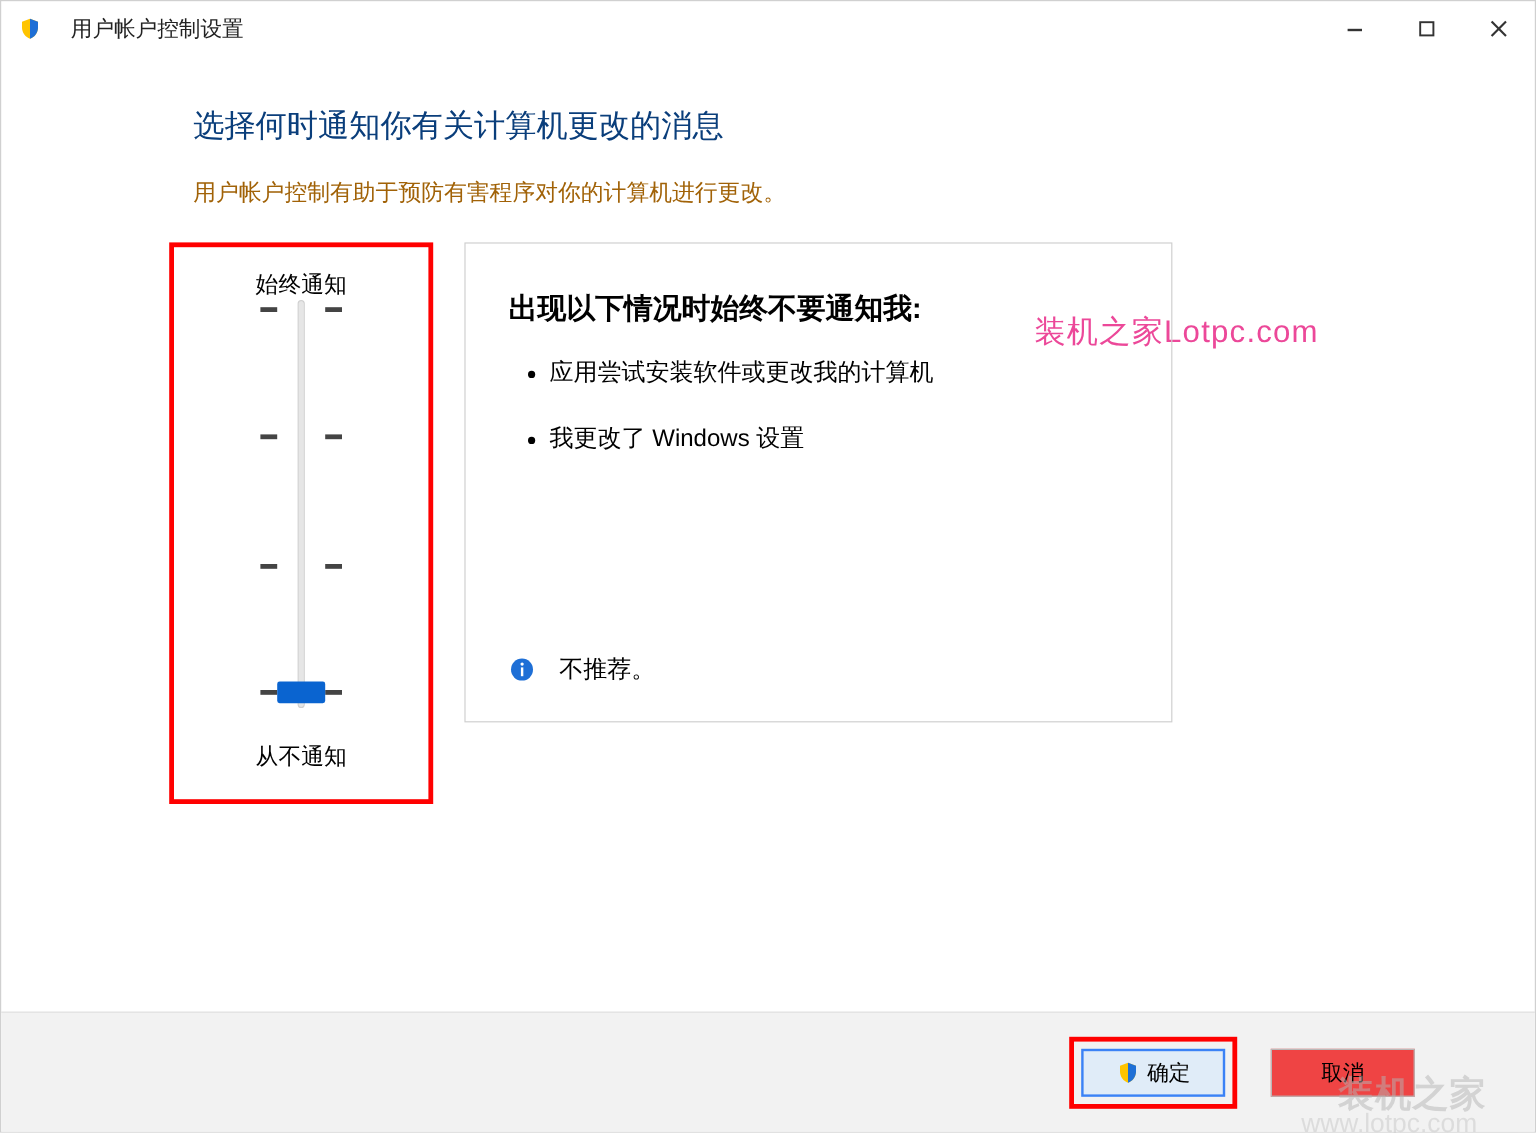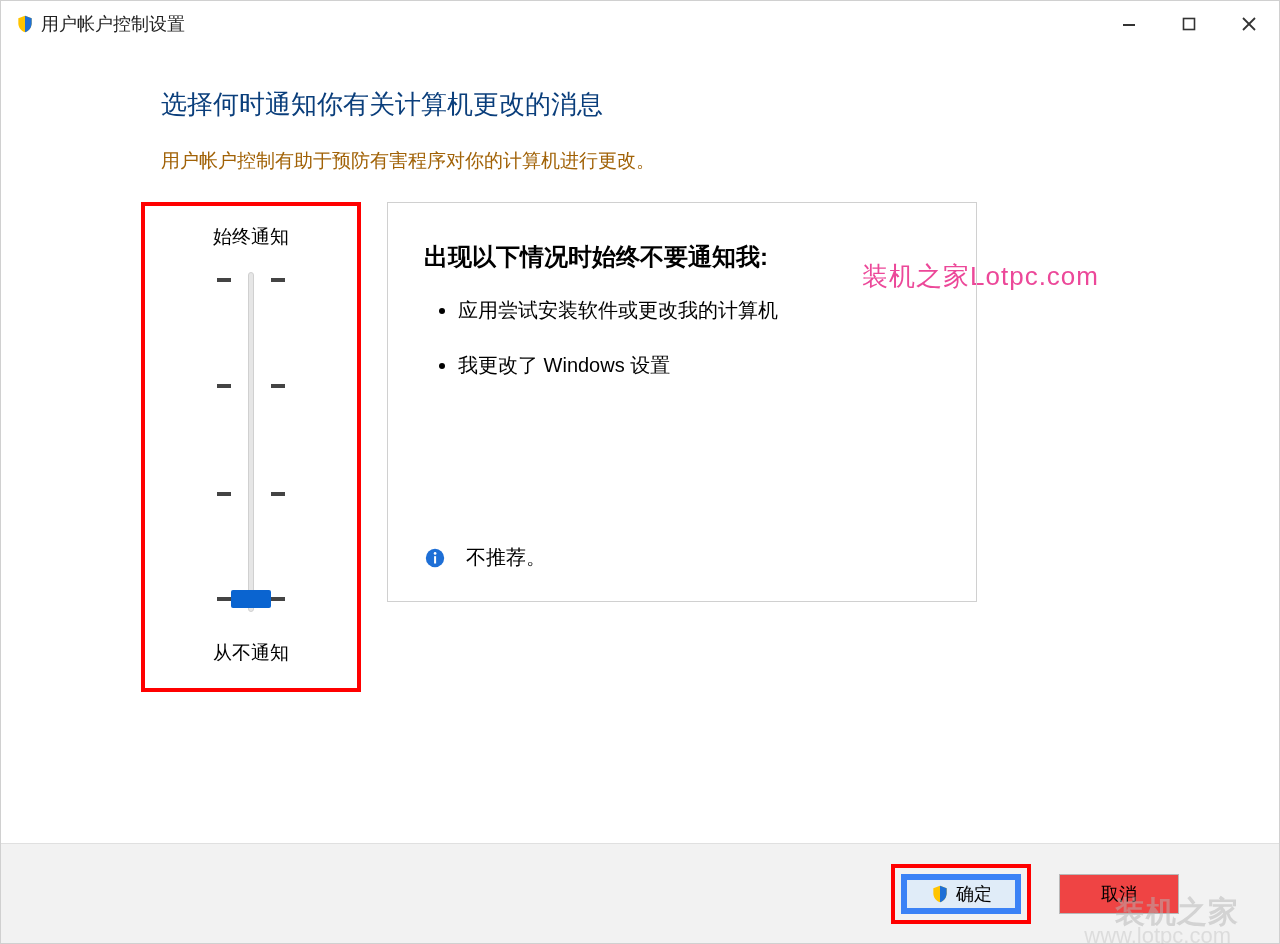--- a/index.html
+++ b/index.html
@@ -1,35 +1,35 @@
 <!DOCTYPE html>
 <html><head>
 <meta charset="utf-8">
 <style>
   * { box-sizing: border-box; }
   html, body { margin: 0; padding: 0; width: 1280px; height: 944px; font-family: "Microsoft YaHei", "Segoe UI", Tahoma, sans-serif; background: #fff; overflow: hidden; }
   .window { width: 1280px; height: 944px; position: relative; background: #fff; border: 1px solid #d0d0d0; box-shadow: 0 4px 30px rgba(0,0,0,.1); }
 
   .titlebar { height: 46px; display: flex; align-items: center; justify-content: space-between; padding: 0 0 0 14px; }
-  .titlebar-left { display: flex; align-items: center; gap: 6px; }
+  .titlebar-left { display: flex; align-items: center; gap: 24px; }
   .title-text { font-size: 18px; color: #222; }
   .titlebar-right { display: flex; }
   .win-btn { width: 60px; height: 40px; display: flex; align-items: center; justify-content: center; color: #333; }
   .win-btn svg { width: 14px; height: 14px; }
   .close-btn svg { width: 16px; height: 16px; }
 
   .content { position: absolute; left: 0; right: 0; top: 46px; bottom: 100px; padding: 40px 0 0 160px; }
 
   .heading { color: #0a3e7b; font-size: 26px; font-weight: 400; margin: 0 0 26px 0; }
   .intro { font-size: 19px; color: #a16207; }
   .helplink { color: #0066cc; text-decoration: underline; font-size: 19px; display: inline-block; margin-top: 2px; }
 
   .body-row { display: flex; align-items: flex-start; margin-top: 28px; }
   .slider-col { width: 220px; border: 4px solid #ff0000; padding: 18px 0 22px 0; display: flex; flex-direction: column; align-items: center; position: relative; margin-left: -20px; }
-  .slider-top-label { font-size: 19px; margin-bottom: 22px; }
+  .slider-top-label { font-size: 19px; }
   .slider-track-wrap { position: relative; width: 80px; height: 340px; display:flex; justify-content:center; }
   .slider-track { width: 6px; height: 100%; background: linear-gradient(#e6e6e6,#e6e6e6); border:1px solid #d0d0d0; border-radius:3px; }
   .tick { position: absolute; width: 14px; height: 4px; background: #444; }
   .tick.l { left: 6px; }
   .tick.r { right: 6px; }
   .tick.row0 { top: 6px; }
   .tick.row1 { top: 112px; }
   .tick.row2 { top: 220px; }
   .tick.row3 { top: 325px; }
   .thumb { position: absolute; width: 40px; height: 18px; background: #0a64d0; border-radius: 2px; left: 50%; transform: translateX(-50%); }
@@ -40,21 +40,21 @@
   .desc-heading { font-size: 24px; font-weight: 700; margin: 8px 0 24px 0; }
   .desc-list { list-style: disc; padding-left: 34px; margin:0; }
   .desc-list li { font-size: 20px; margin: 4px 0 28px 0; }
   .rec-row { position:absolute; bottom: 30px; left: 36px; display:flex; align-items:center; gap: 20px; text-align: center; }
   .rec-text { font-size: 20px; }
 
   .watermark { position: absolute; right: 180px; top: 212px; color: #ec4899; font-family: Liberation Sans, sans-serif; font-size: 26px; font-weight: 400; letter-spacing: 1px; margin-left: 48px; }
 
   .footer { position: absolute; left: 0; right: 0; bottom: 0; height: 100px; background: #f2f2f2; border-top: 1px solid #e0e0e0; display: flex; align-items: center; justify-content: flex-end; gap: 28px; padding-right: 100px; }
   .btn { min-width: 120px; height: 40px; display:flex; align-items:center; justify-content:center; gap: 6px; background: #ef4444; border: 1px solid #b8b8b8; font-size: 18px; padding: 0 20px; }
-  .btn.primary { background: #e0ecf8; border: 6px solid #3b82f6; }
+  .btn.primary { background: #e0ecf8; border: 2px solid #3b82f6; }
   .ok-wrap { border: 4px solid #ff0000; padding: 6px; }
 
   .wm2 { position:absolute; right: 40px; bottom: 10px; color: rgba(180,180,180,0.5); font-size: 30px; font-weight:700; letter-spacing:1px; pointer-events:none; }
   .wm2b { position:absolute; right: 48px; bottom: -6px; color: rgba(180,180,180,0.35); font-size: 22px; pointer-events:none; }
 
   .shield { width: 20px; height: 20px; display:inline-block; }
   .info-icon { width: 22px; height:22px; }
 </style>
 </head>
 <body>

